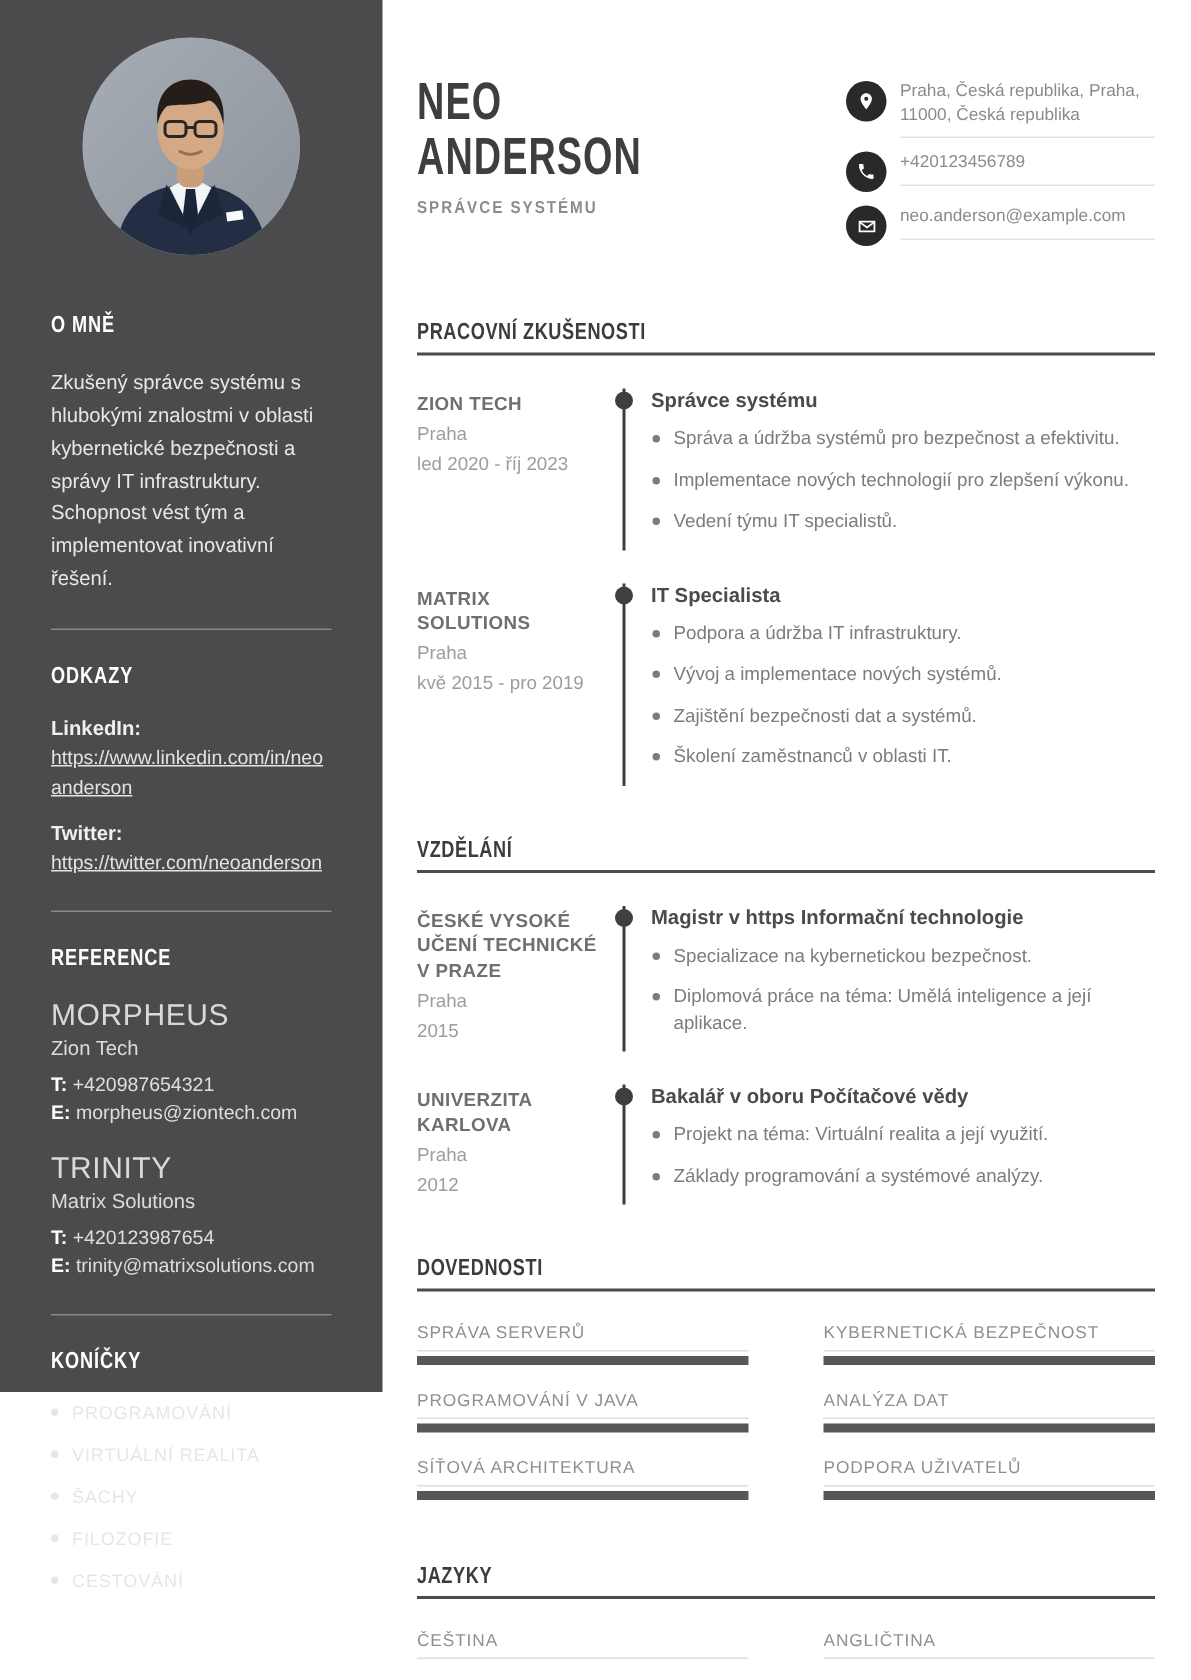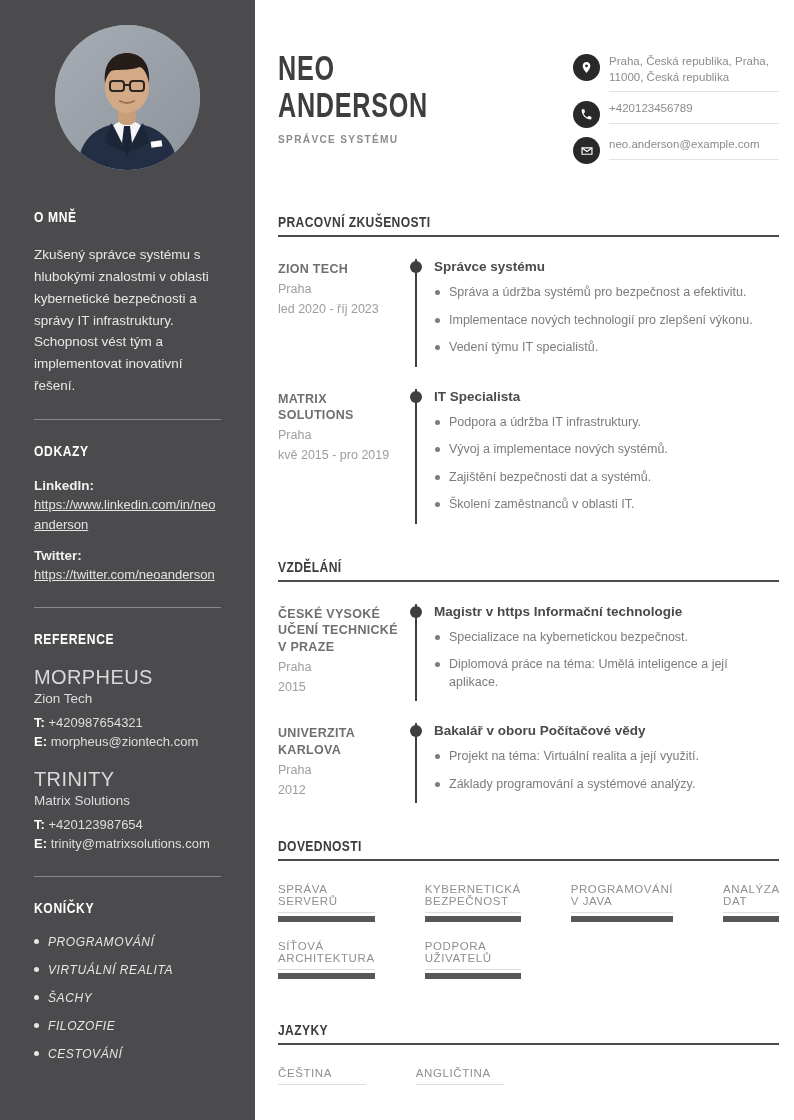--- a/index.html
+++ b/index.html
@@ -8,21 +8,21 @@
     font-family: "Liberation Sans", sans-serif;
     background: #ffffff;
     display: flex;
     overflow: hidden;
     color: #4b4b4d;
   }
   .cond { display: inline-block; transform: scaleX(0.78); transform-origin: 0 50%; white-space: nowrap; }
 
   
   .sidebar {
-    width: 255px; min-width: 255px; height: 1120px;
+    width: 255px; min-width: 255px; height: 928px;
     background: #4b4b4d;
     color: #e9e9ea;
     padding: 25px 34px 20px 34px;
   }
   .photo-wrap { display: flex; justify-content: center; margin-bottom: 38px; }
   .photo {
     width: 145px; height: 145px; border-radius: 50%;
     overflow: hidden; background: #9aa1a9;
   }
   .photo svg { display: block; }
@@ -43,21 +43,21 @@
 
   .ref-item { margin-bottom: 16px; }
   .ref-name { font-size: 20px; color: #d9d9db; letter-spacing: 0.4px; margin-bottom: 2px; }
   .ref-company { font-size: 13.5px; color: #dcdcde; margin-bottom: 7px; }
   .ref-line { font-size: 13px; color: #dededf; line-height: 1.5; }
   .ref-line b { color: #ffffff; }
 
   .hobby-list { list-style: none; }
   .hobby-list li {
     font-size: 12px; letter-spacing: 0.6px; color: #e6e6e7;
-    margin-bottom: 14px; display: flex; align-items: center; font-style: italic;
+    margin-bottom: 14px; display: flex; align-items: center;
   }
   .hobby-list li .dot {
     width: 5px; height: 5px; border-radius: 50%; background: #e6e6e7;
     margin-right: 9px; flex-shrink: 0;
   }
 
   
   .main { flex: 1; padding: 48px 24px 0 23px; }
   .header-row { display: flex; justify-content: space-between; margin-bottom: 40px; }
   .name-block { padding-top: 2px; }
@@ -98,21 +98,21 @@
   .bullets { list-style: none; }
   .bullets li {
     font-size: 12.5px; color: #7c7c7e; line-height: 1.4;
     margin-top: 10px; padding-left: 15px; position: relative;
   }
   .bullets li .b-dot {
     position: absolute; left: 1px; top: 6px; width: 5px; height: 5px;
     border-radius: 50%; background: #7c7c7e;
   }
 
-  .two-col { display: grid; grid-template-columns: 1fr 1fr 1fr 1fr; column-gap: 50px; row-gap: 18px; }
+  .two-col { display: grid; grid-template-columns: 1fr 1fr; column-gap: 50px; row-gap: 18px; }
   .meter { }
   .meter-label {
     font-size: 11.5px; color: #8f8f91; letter-spacing: 0.6px;
     border-bottom: 1px solid #dedede; padding-bottom: 5px;
   }
   .bar-track { margin-top: 3px; height: 6px; background: #e9e9e9; }
   .bar-fill { height: 6px; background: #57575a; }
 
   .section.jazyky { margin-bottom: 0; }
 </style>

